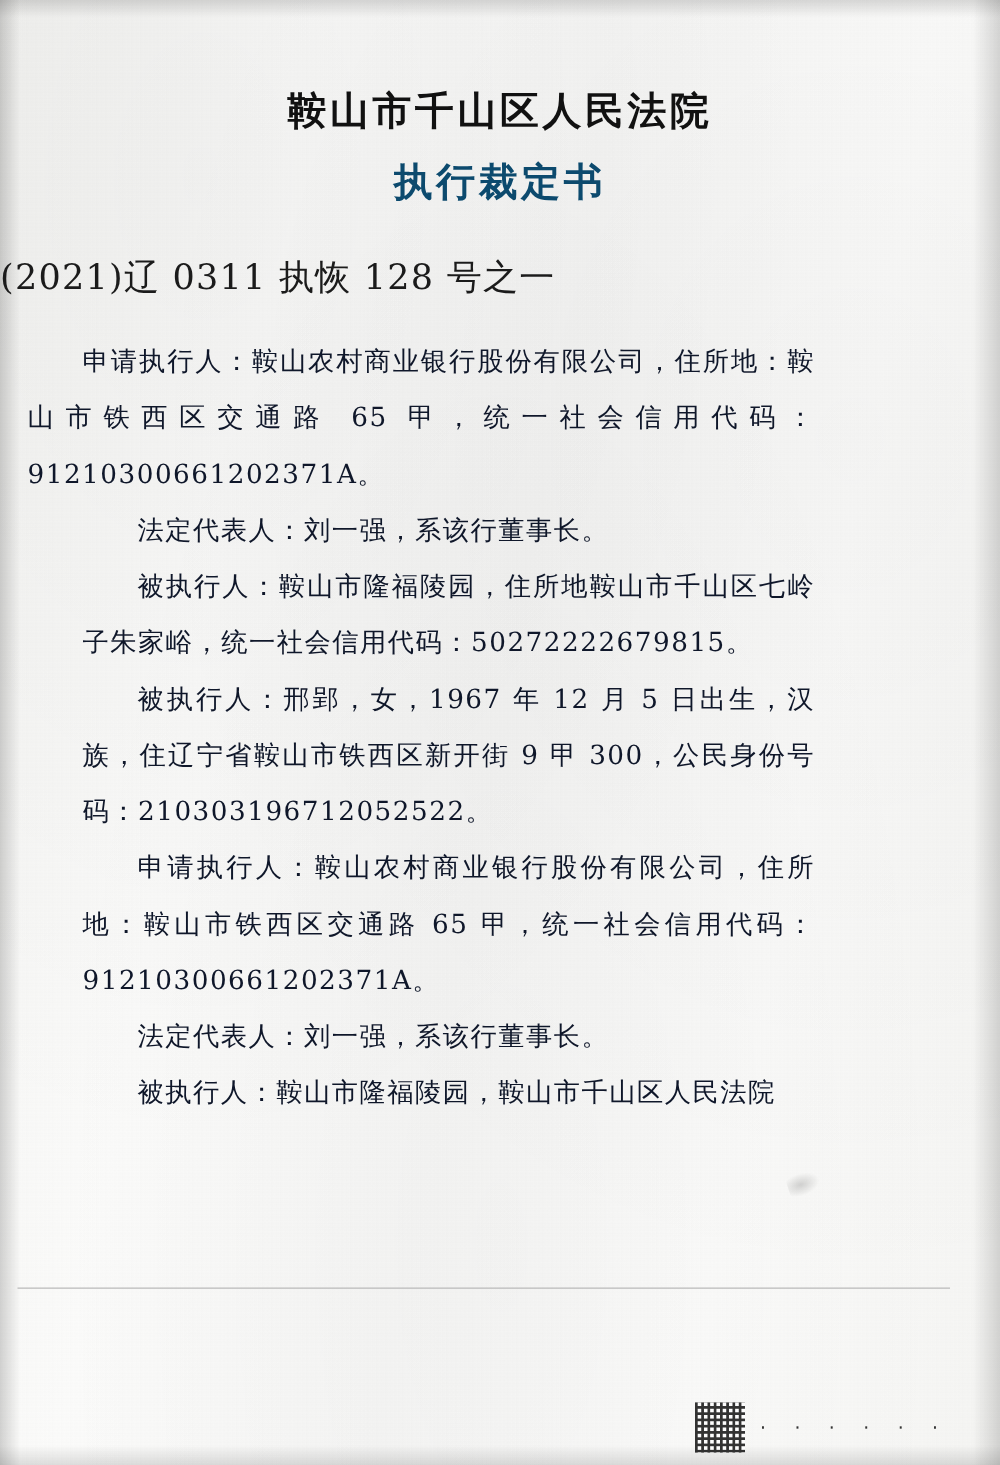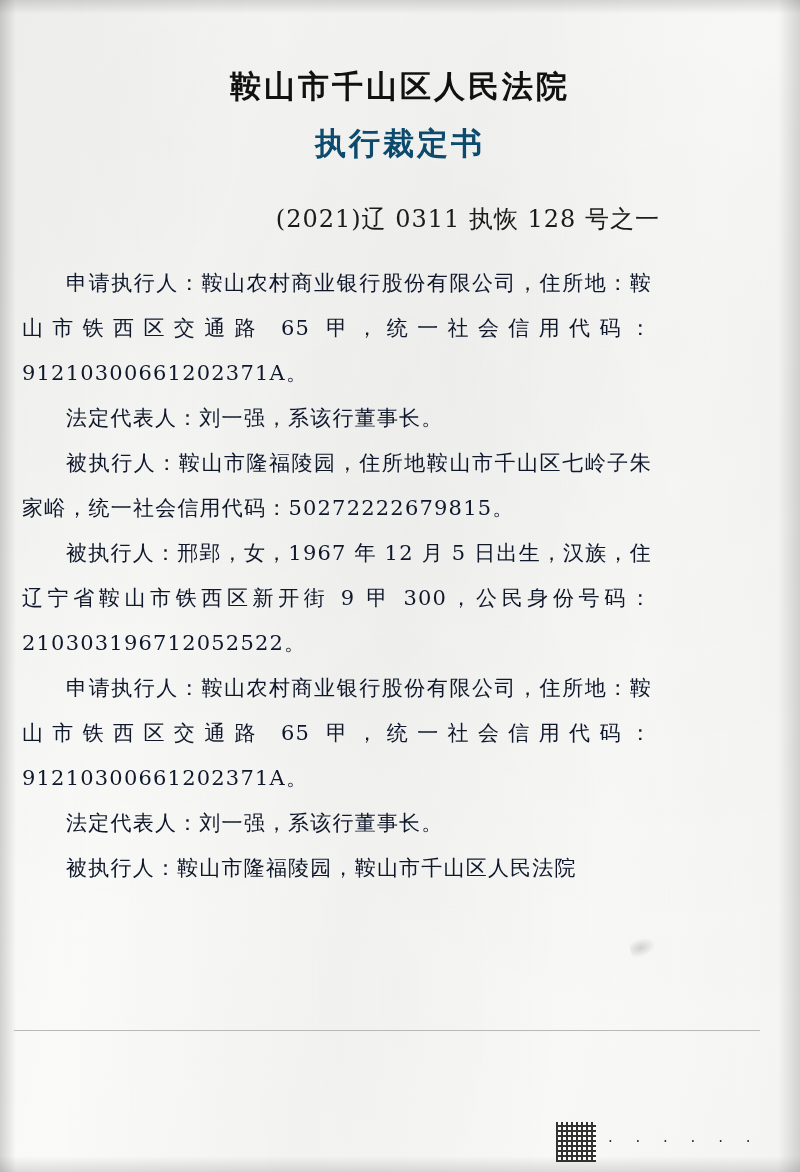--- a/index.html
+++ b/index.html
@@ -49,61 +49,60 @@
     position: absolute;
     left: 0; top: 0;
     width: 800px;
     height: 1172px;
     color: #1b1b1b;
   }
 
   .title-block {
     text-align: center;
     margin-top: 66px;
-    font-family: Liberation Mono, monospace;
   }
   .court-name {
     font-size: 31px;
     font-weight: 700;
     letter-spacing: 3px;
     line-height: 1.5;
     color: #111;
   }
   .doc-type {
     font-size: 31px;
     font-weight: 700;
     letter-spacing: 3px;
     line-height: 1.5;
     margin-top: 10px;
     color: #0c4a6e;
   }
 
   .case-no {
     margin-top: 34px;
     margin-right: 140px;
-    text-align: right;
-    font-size: 24px;
+    text-align: left;
+    font-size: 28px;
     letter-spacing: 1px;
     color: #1b1b1b;
   }
 
   .body-text {
     margin: 26px 148px 0 22px;
     font-size: 21px;
     line-height: 45px;
     letter-spacing: 1.2px;
     text-align: justify;
     text-justify: inter-character;
     color: #0f172a;
   }
   .para {
     text-indent: 2.1em;
     margin: 0;
   }
-  .para + .para { margin-top: 0; }
+  .para + .para { margin-top: 0; margin-left: 44px; }
 
   .rule {
     position: absolute;
     left: 14px;
     right: 40px;
     top: 1030px;
     height: 1px;
     background: #b9b9b9;
   }
 

